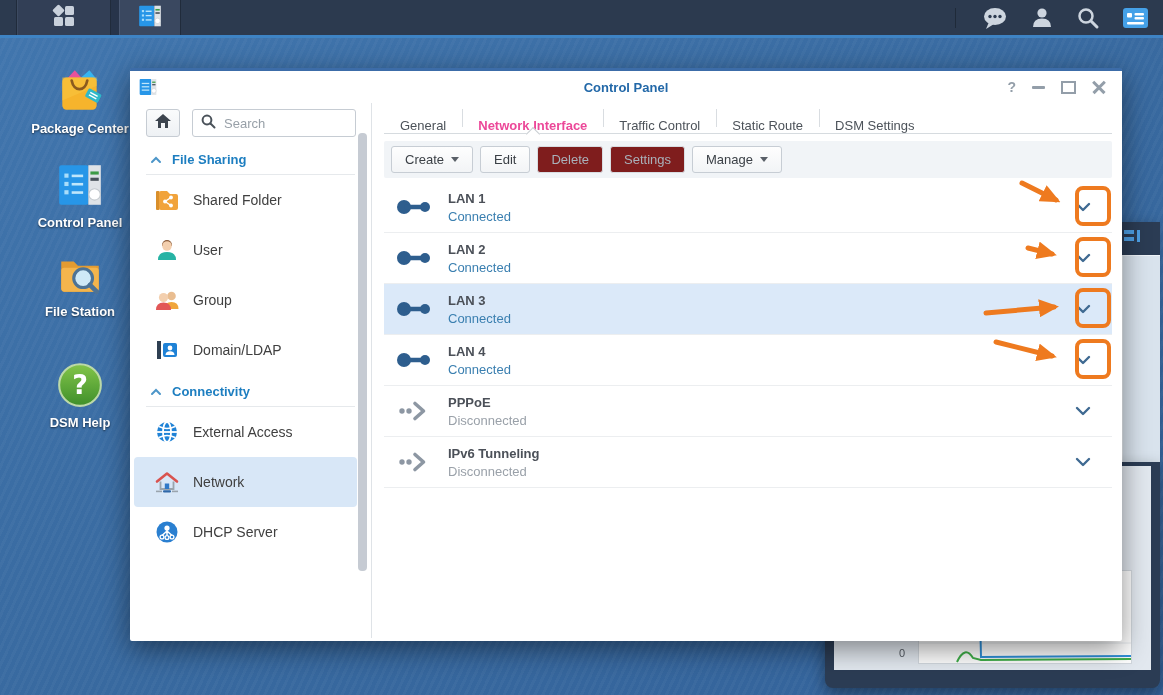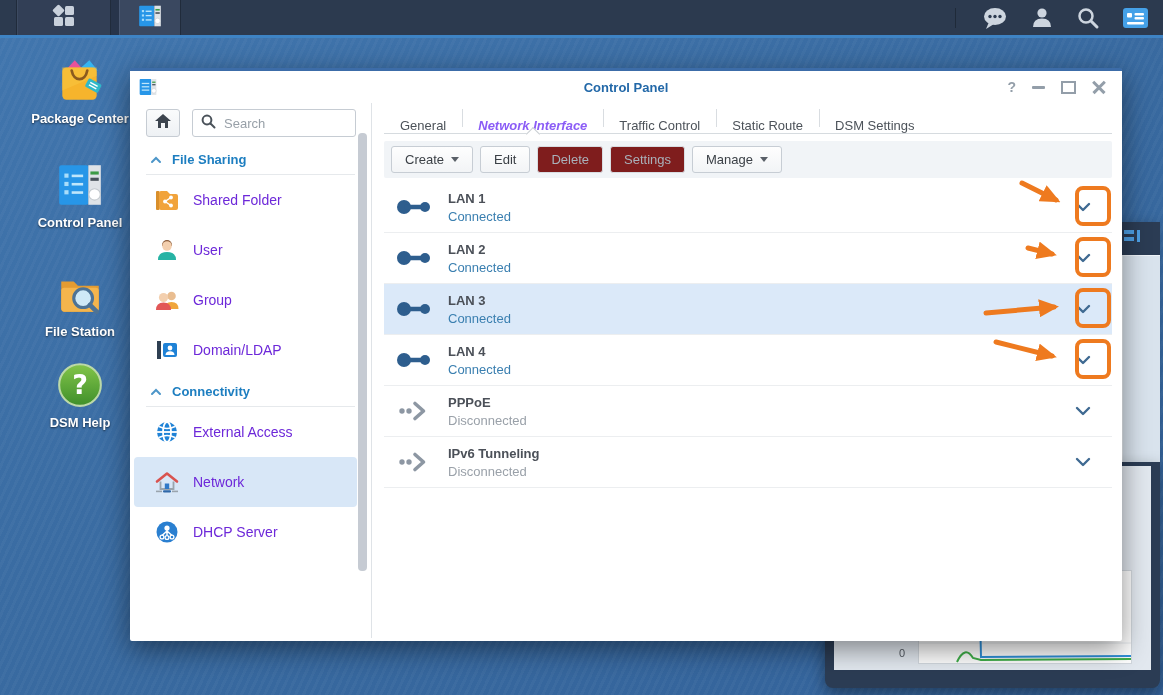--- a/index.html
+++ b/index.html
@@ -60,32 +60,32 @@
     border-radius:3px;display:flex;align-items:center;justify-content:center;cursor:pointer;box-sizing:border-box;}
   .searchbox{width:164px;height:28px;border:1px solid #c6ccd3;border-radius:3px;display:flex;
     align-items:center;padding:0 8px;gap:6px;background:#fff;box-sizing:border-box;}
   .search-input{border:none;outline:none;width:100%;font-size:13px;color:#444;
     font-family:"Liberation Sans",sans-serif;background:transparent;}
   .search-input::placeholder{color:#98a0a8;}
   .sb-header{display:flex;align-items:center;gap:10px;padding:9px 16px 7px 20px;color:#1d7ec0;
     font-weight:bold;font-size:13px;cursor:pointer;}
   .sb-divider{height:1px;background:#e6e9ec;margin:0 16px;}
   .sb-item{height:50px;display:flex;align-items:center;gap:13px;padding-left:20px;margin:0 14px 0 4px;
-    border-radius:4px;font-size:14px;color:#6d28d9;cursor:pointer;}
+    border-radius:4px;font-size:14px;color:#404040;cursor:pointer;}
   .sb-item.selected{background:#d8e7f7;}
   .sb-item .sbi{width:26px;display:flex;justify-content:center;flex:none;}
   .sb-thumb{position:absolute;right:4px;top:30px;width:9px;height:438px;background:#c6cbd3;
     border-radius:4px;cursor:pointer;}
   
   .main{flex:1;position:relative;padding:0 10px 0 12px;min-width:0;}
   .tabs{display:flex;align-items:stretch;height:30px;border-bottom:1px solid #d6dbdf;position:relative;}
   .tab{padding:0 16px;font-size:13px;color:#4c5259;display:flex;align-items:flex-end;cursor:pointer;
     position:relative;white-space:nowrap;}
   .tab + .tab::before{content:"";position:absolute;left:0;top:6px;bottom:6px;width:1px;background:#d9dde1;}
-  .tab.active{color:#8b5cf6;font-weight:bold;font-style:italic;}
+  .tab.active{color:#ec4899;font-weight:bold;}
   .tab.active::after{content:"";position:absolute;left:50%;bottom:-6px;width:9px;height:9px;background:#fff;
     border-top:1px solid #c9ced3;border-left:1px solid #c9ced3;transform:translateX(-50%) rotate(45deg);}
   .toolbar{margin-top:7px;background:#f1f4f7;border-radius:2px;padding:5px 7px;display:flex;gap:7px;}
   .btn{height:27px;padding:0 13px;background:linear-gradient(#fefefe,#f2f4f6);border:1px solid #c7cdd4;
     border-radius:3px;font-size:13px;color:#3b4046;display:flex;align-items:center;gap:7px;cursor:pointer;
     box-sizing:border-box;}
   .btn .caret{width:0;height:0;border-left:4px solid transparent;border-right:4px solid transparent;
     border-top:5px solid #5a6068;}
   .btn.disabled{color:#a9b1ba;background:#7f1d1d;border-color:#d8dde2;cursor:default;}
   .iface-list{margin-top:4px;}
@@ -167,21 +167,21 @@
           <rect x="1" y="1" width="25" height="20" rx="3" fill="#45a1e8"></rect>
           <rect x="5" y="6" width="5" height="4.5" rx="1" fill="#fff"></rect>
           <rect x="12.5" y="6" width="9.5" height="2.5" rx="1" fill="#fff"></rect>
           <rect x="12.5" y="10" width="9.5" height="2.5" rx="1" fill="#fff"></rect>
           <rect x="5" y="15" width="17" height="2.5" rx="1" fill="#fff"></rect>
         </svg>
       </span>
     </div>
   </div>
 
-  <div class="dicon" style="top:56px;">
+  <div class="dicon" style="top:66px;">
     <span>
       <svg width="50" height="50" viewBox="0 0 48 48">
         <path d="M10,14 L19,4 L26,12 Z" fill="#e8519b"></path>
         <path d="M24,12 L33,4 L41,14 Z" fill="#35b5f0"></path>
         <rect x="7" y="11" width="33" height="31" rx="4" fill="#f6b42c"></rect>
         <path d="M7,11 h33 v8 l-33,14 Z" fill="#f9c440" opacity="0.6"></path>
         <path d="M16,14 C18,25 29,25 31,14" stroke="#8a5a1e" stroke-width="2.6" fill="none" stroke-linecap="round"></path>
         <g transform="rotate(28 37 28)">
           <rect x="30" y="24" width="14" height="9" rx="1.5" fill="#2fb9c9"></rect>
           <rect x="33" y="26.5" width="8" height="1.4" fill="#fff"></rect>
@@ -204,21 +204,21 @@
           <rect x="16" y="30" width="11" height="2.5" fill="#bfe6fb"></rect>
         <rect x="32" y="5" width="12" height="38" fill="#dfe3e7"></rect>
         <rect x="34" y="11" width="8" height="3" fill="#3d9b46"></rect>
         <rect x="34" y="17" width="8" height="3" fill="#49525c"></rect>
         <circle cx="38" cy="33" r="5.5" fill="#fff" stroke="#c2c8cd"></circle>
       </svg>
     </span>
     <div class="dlabel">Control Panel</div>
   </div>
 
-  <div class="dicon" style="top:269px;">
+  <div class="dicon" style="top:249px;">
     <span>
       <svg width="50" height="50" viewBox="0 0 48 48">
         <path d="M6,12 h12 l4,4 h20 v22 a3,3 0 0 1 -3,3 H9 a3,3 0 0 1 -3,-3 Z" fill="#e39b31"></path>
         <rect x="6" y="18" width="36" height="23" rx="3" fill="#f4b54d"></rect>
         <circle cx="27" cy="28" r="9" fill="#cfe9f7" stroke="#4d7396" stroke-width="3"></circle>
         <line x1="33.5" y1="34.5" x2="40" y2="41" stroke="#4d7396" stroke-width="4.5" stroke-linecap="round"></line>
       </svg>
     </span>
     <div class="dlabel">File Station</div>
   </div>

